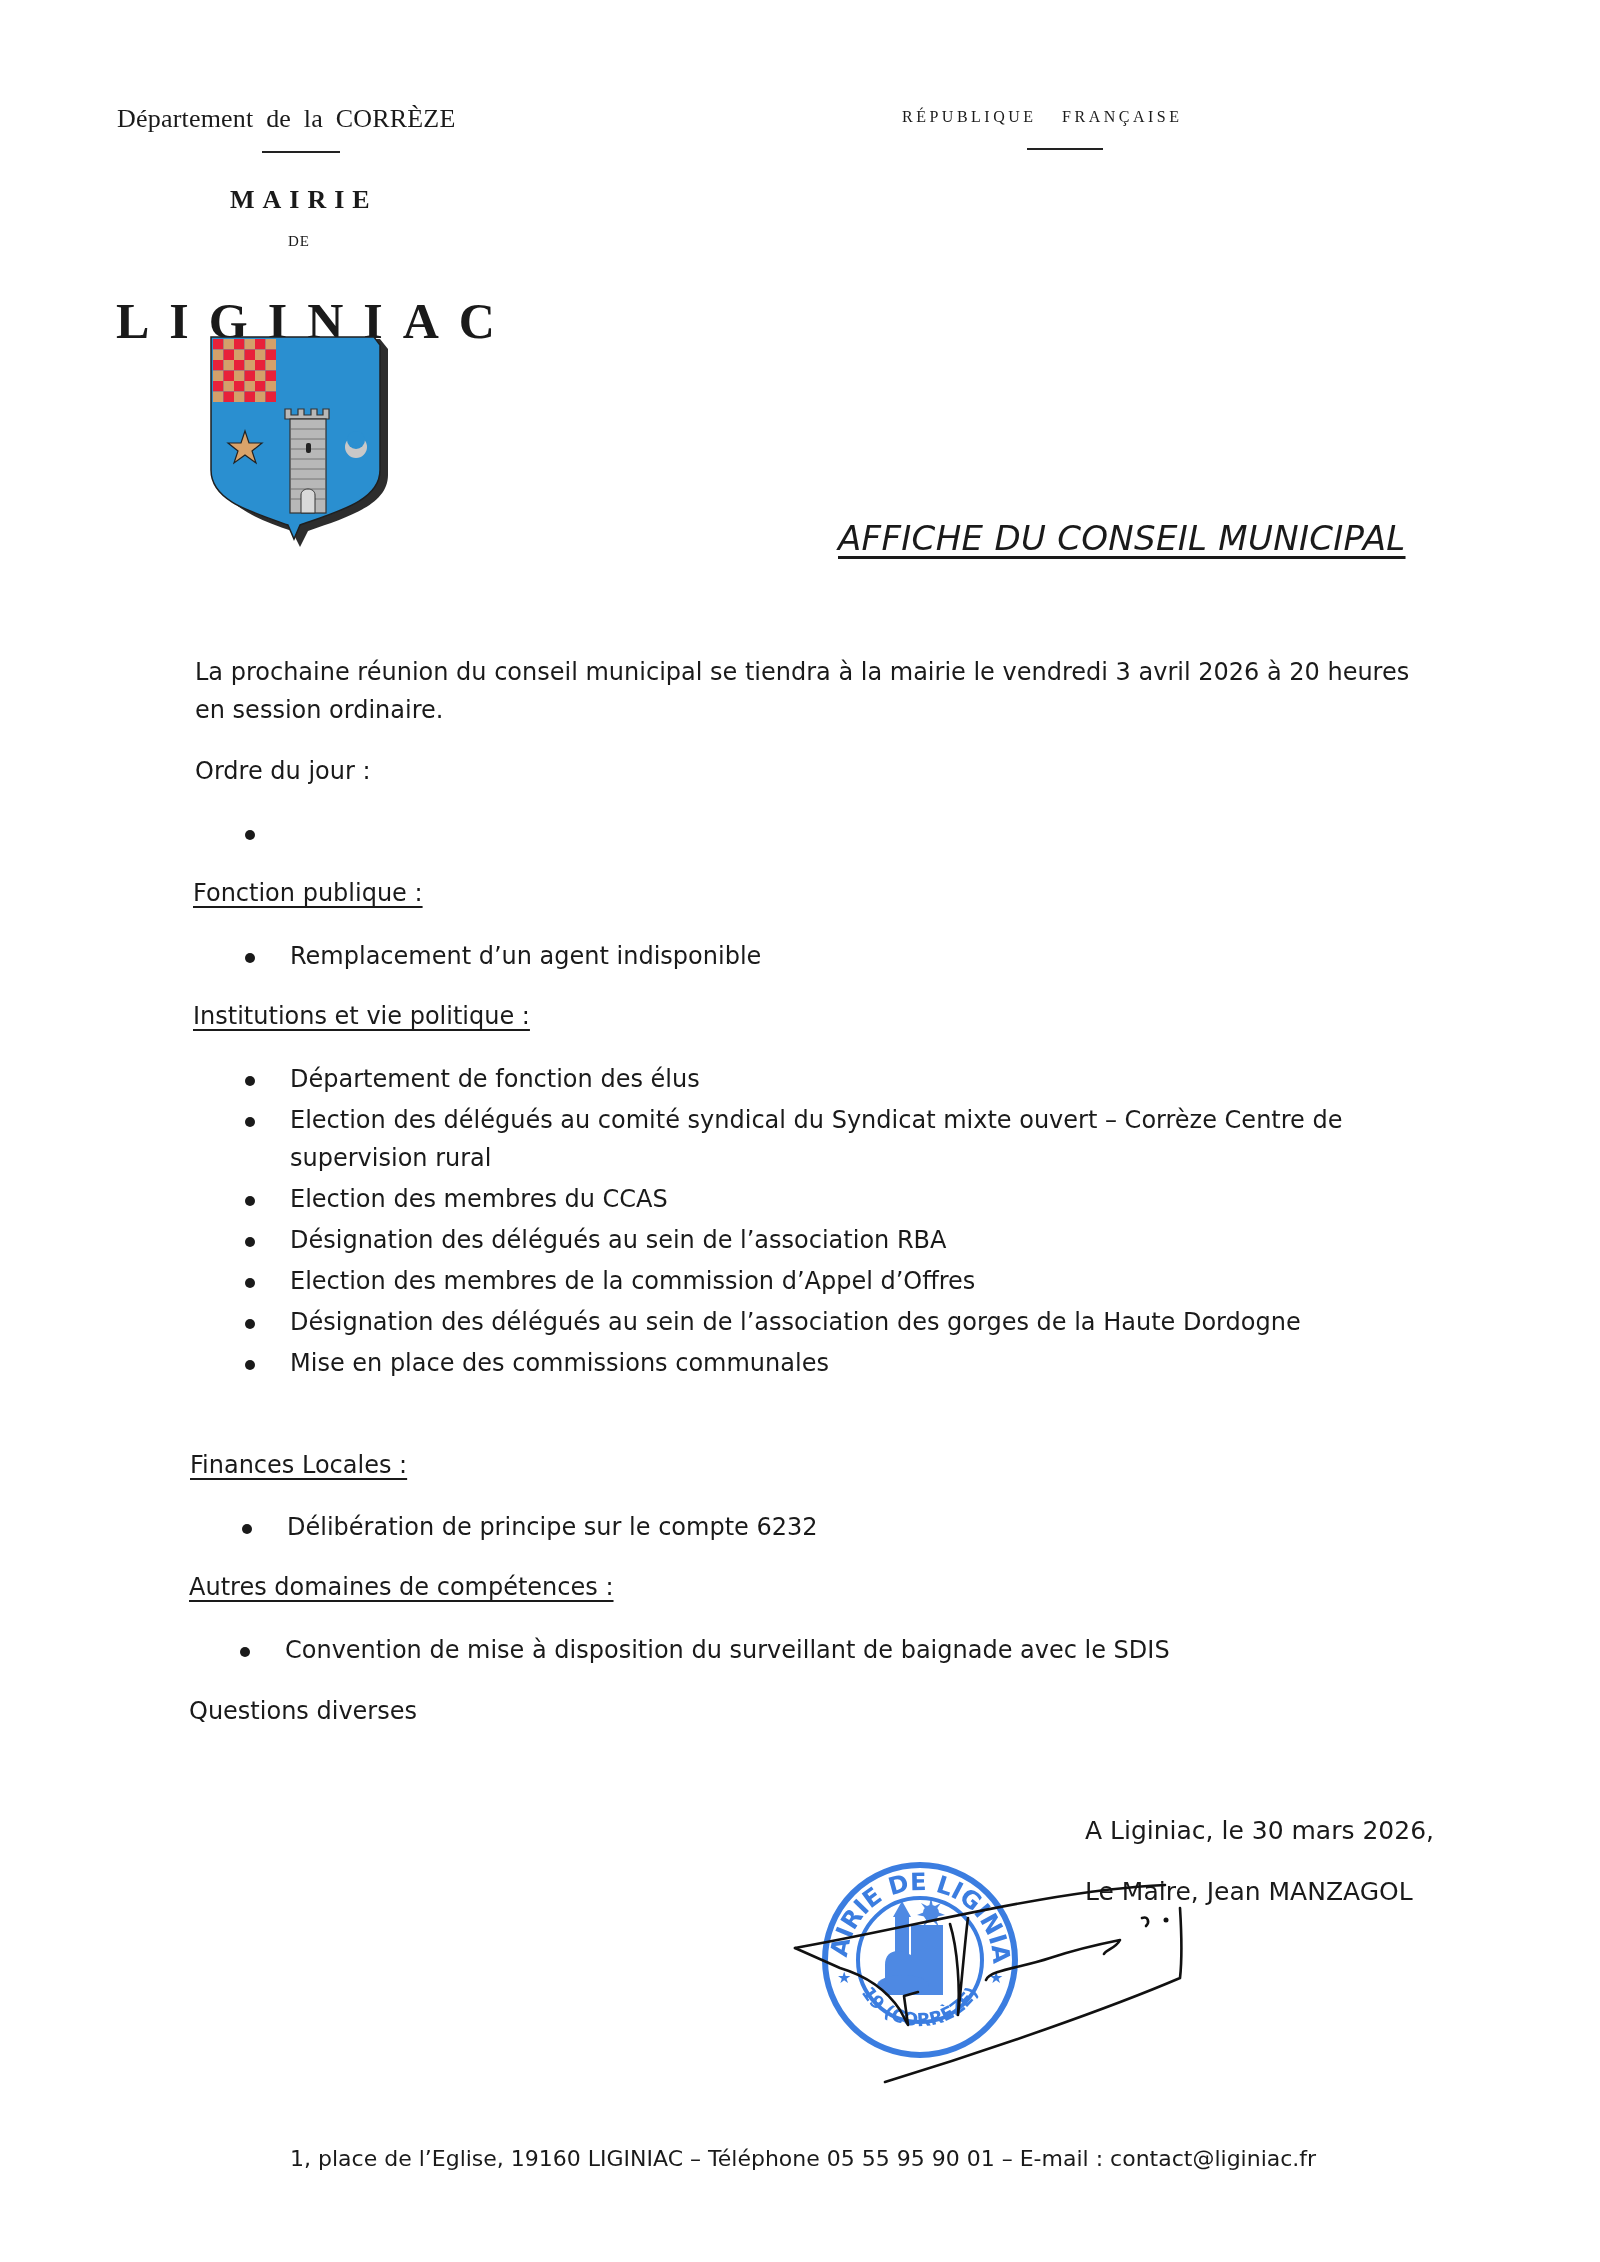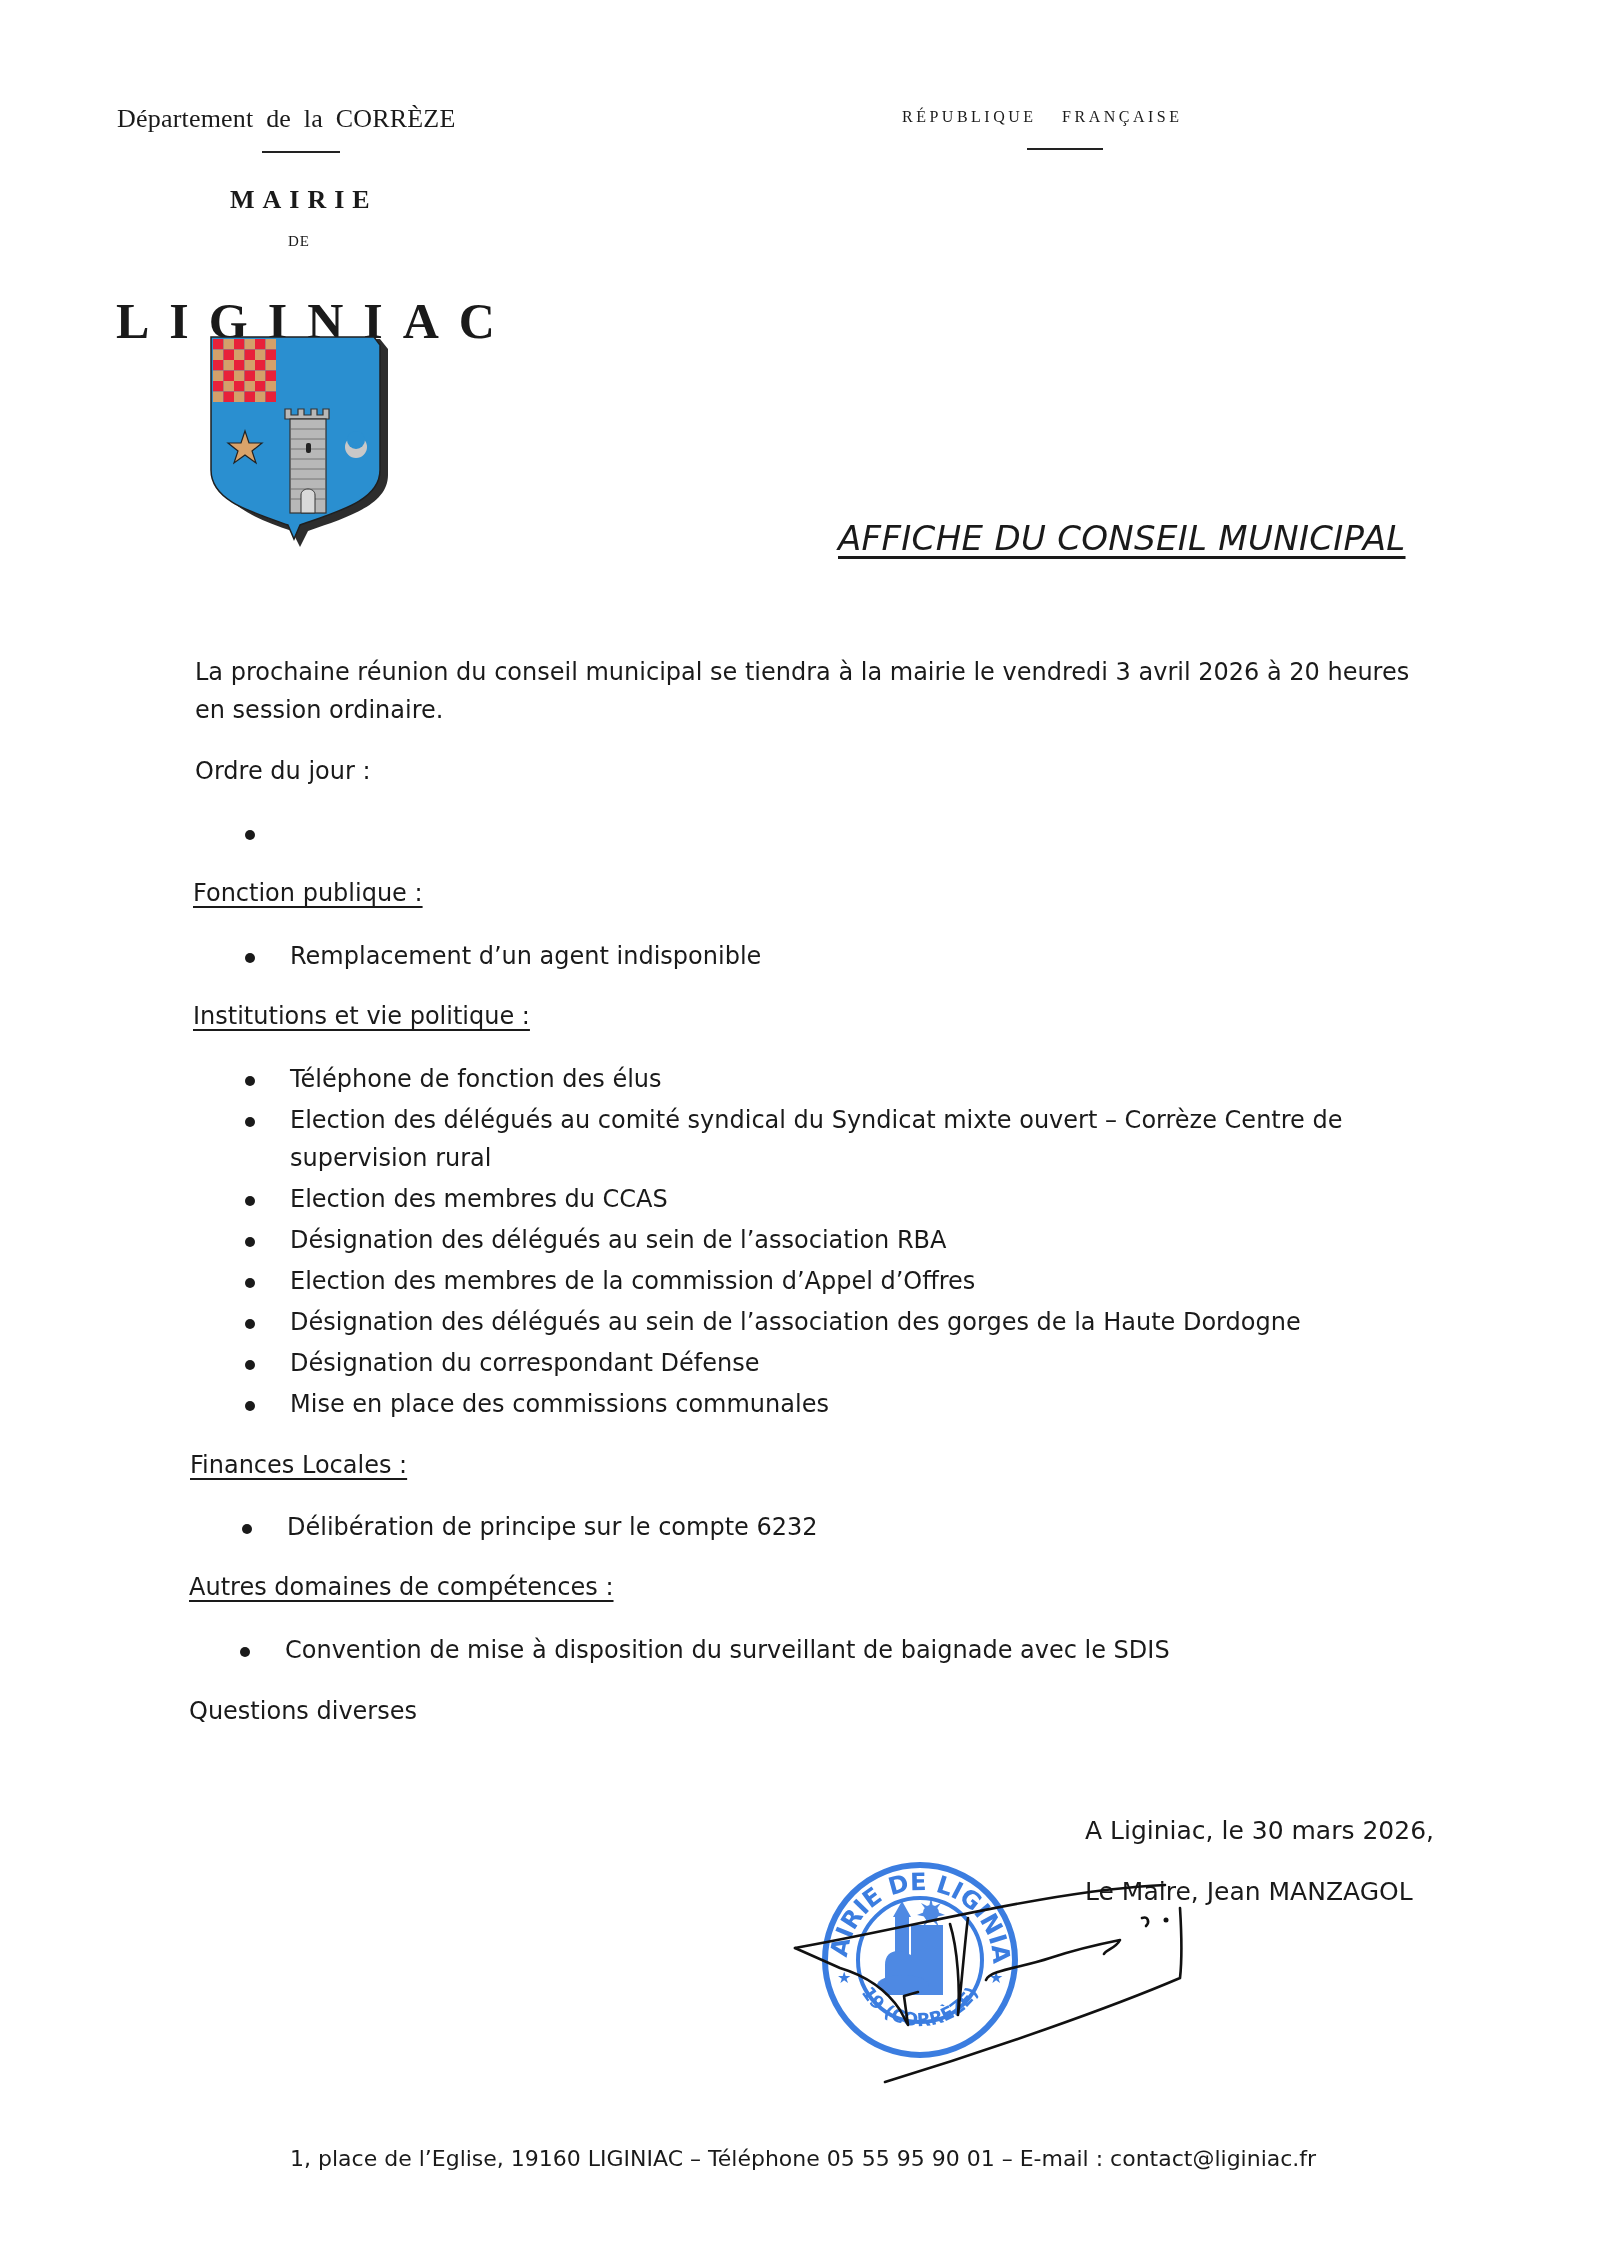--- a/index.html
+++ b/index.html
@@ -136,27 +136,26 @@
   <li><span class="dot"></span></li>
 </ul>
 
 <div class="abs sans body-text section-head" style="left:193px; top:874px;">Fonction publique :</div>
 <ul class="abs sans body-text bullet-list" style="left:195px; top:937px; width:1230px;">
   <li><span class="dot"></span><span>Remplacement d’un agent indisponible</span></li>
 </ul>
 
 <div class="abs sans body-text section-head" style="left:193px; top:997px;">Institutions et vie politique :</div>
 <ul class="abs sans body-text bullet-list tight" style="left:195px; top:1060px; width:1200px;">
-  <li><span class="dot"></span><span>Téléphone de fonction des élus</span></li>
+  <li><span class="dot"></span><span>Département de fonction des élus</span></li>
   <li><span class="dot"></span><span>Election des délégués au comité syndical du Syndicat mixte ouvert – Corrèze Centre de supervision rural</span></li>
   <li><span class="dot"></span><span>Election des membres du CCAS</span></li>
   <li><span class="dot"></span><span>Désignation des délégués au sein de l’association RBA</span></li>
   <li><span class="dot"></span><span>Election des membres de la commission d’Appel d’Offres</span></li>
   <li><span class="dot"></span><span>Désignation des délégués au sein de l’association des gorges de la Haute Dordogne</span></li>
-  <li><span class="dot"></span><span>Désignation du correspondant Défense</span></li>
   <li><span class="dot"></span><span>Mise en place des commissions communales</span></li>
 </ul>
 
 <div class="abs sans body-text section-head" style="left:190px; top:1446px;">Finances Locales :</div>
 <ul class="abs sans body-text bullet-list" style="left:192px; top:1508px; width:1230px;">
   <li><span class="dot"></span><span>Délibération de principe sur le compte 6232</span></li>
 </ul>
 
 <div class="abs sans body-text section-head" style="left:189px; top:1568px;">Autres domaines de compétences :</div>
 <ul class="abs sans body-text bullet-list" style="left:190px; top:1631px; width:1230px;">

